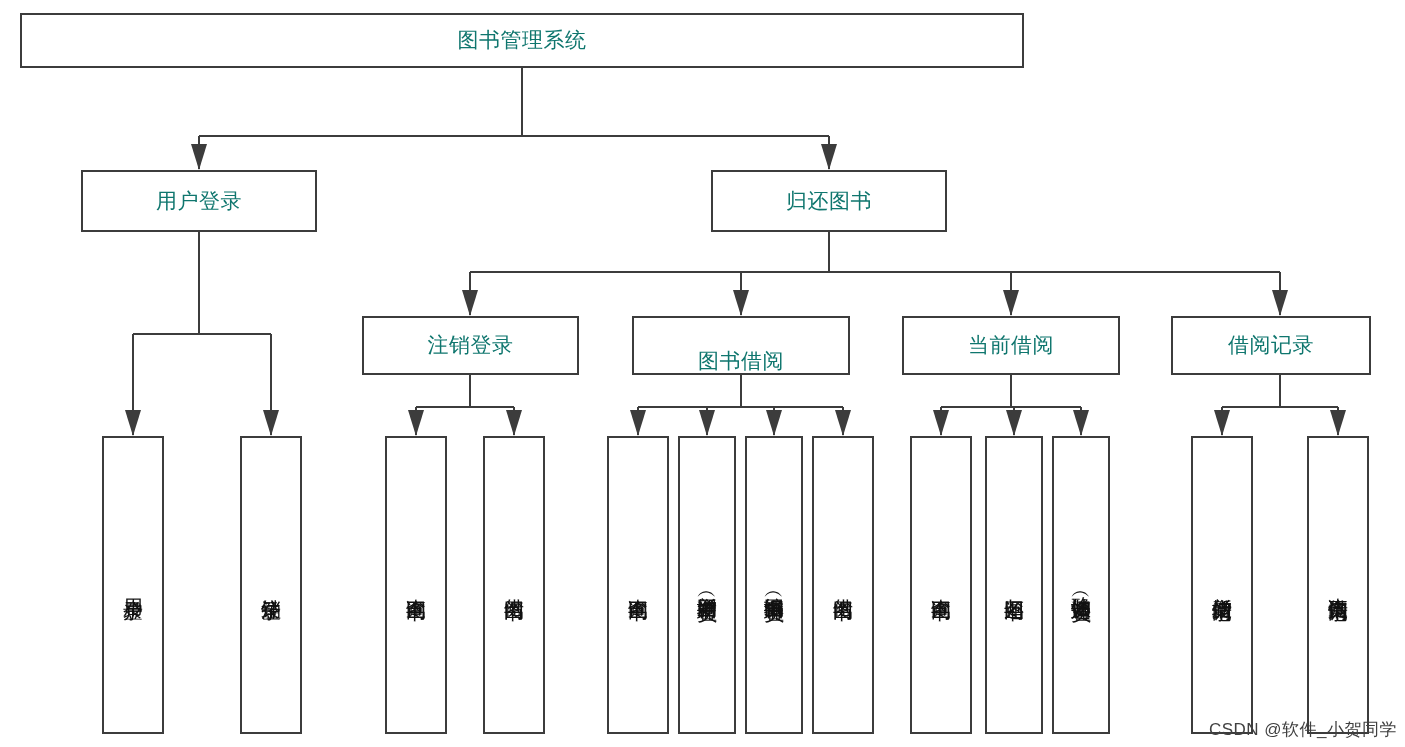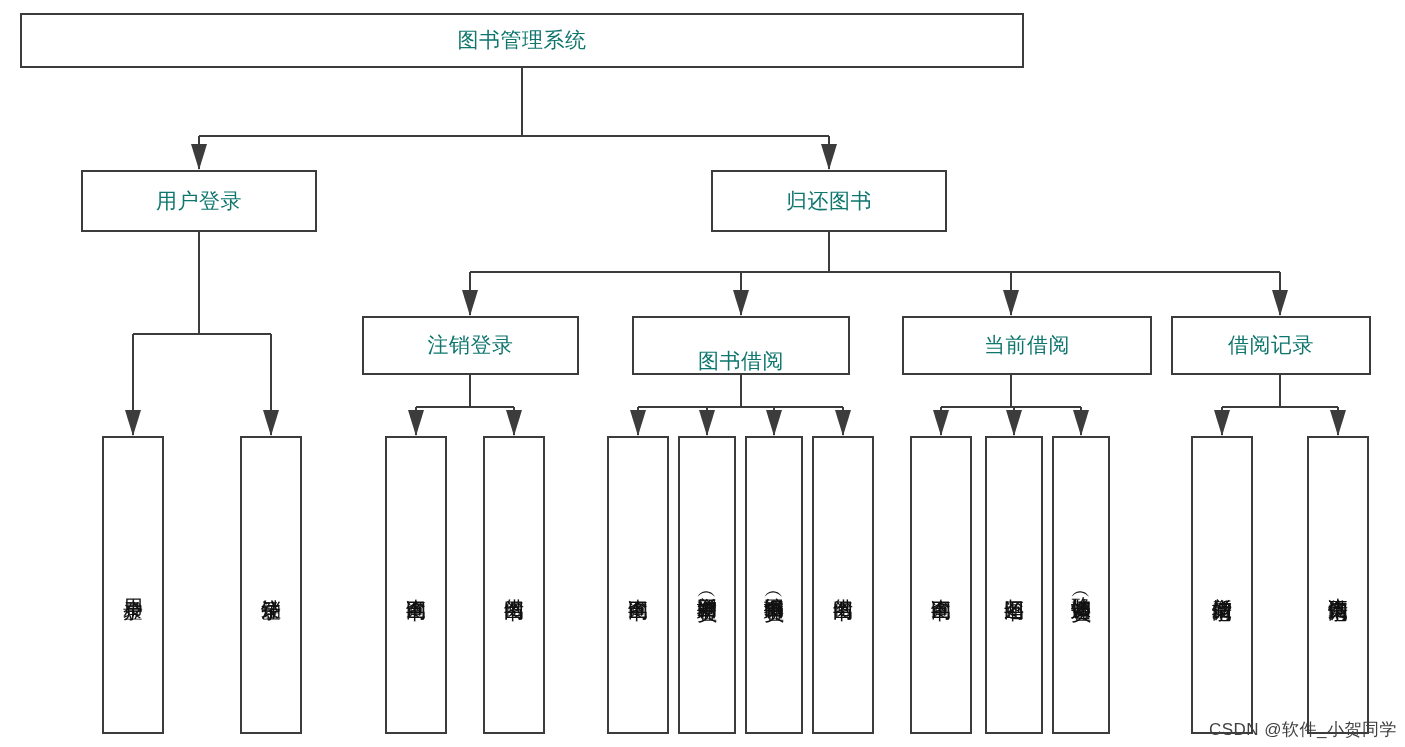--- a/index.html
+++ b/index.html
@@ -142,21 +142,21 @@
   <div class="node-box" id="node-l2-1" style="left: 711px; top: 170px; width: 236px; height: 62px;">
     <span class="node-label">归还图书</span>
   </div>
 
   <div class="node-box" id="node-l3-0" style="left: 362px; top: 316px; width: 217px; height: 59px;">
     <span class="node-label">注销登录</span>
   </div>
   <div class="node-box" id="node-l3-1" style="left: 632px; top: 316px; width: 218px; height: 59px; align-items: flex-end;">
     <span class="node-label">图书借阅</span>
   </div>
-  <div class="node-box" id="node-l3-2" style="left: 902px; top: 316px; width: 250px; height: 59px;">
+  <div class="node-box" id="node-l3-2" style="left: 902px; top: 316px; width: 218px; height: 59px;">
     <span class="node-label">当前借阅</span>
   </div>
   <div class="node-box" id="node-l3-3" style="left: 1171px; top: 316px; width: 200px; height: 59px;">
     <span class="node-label">借阅记录</span>
   </div>
 
   <div class="leaf-box" id="leaf-0" style="left: 102px; top: 436px; width: 62px; height: 298px;">
     <span class="leaf-label">用户登录</span>
   </div>
   <div class="leaf-box" id="leaf-1" style="left: 240px; top: 436px; width: 62px; height: 298px;">

